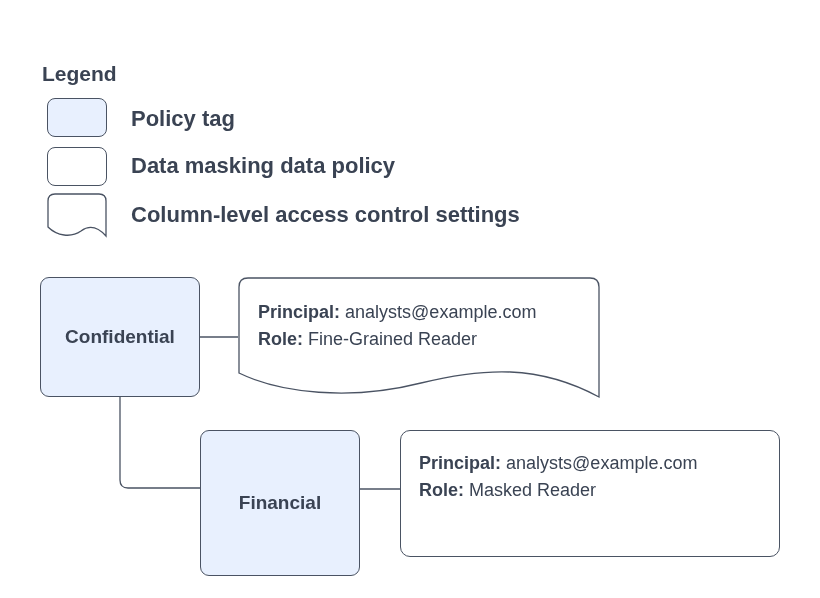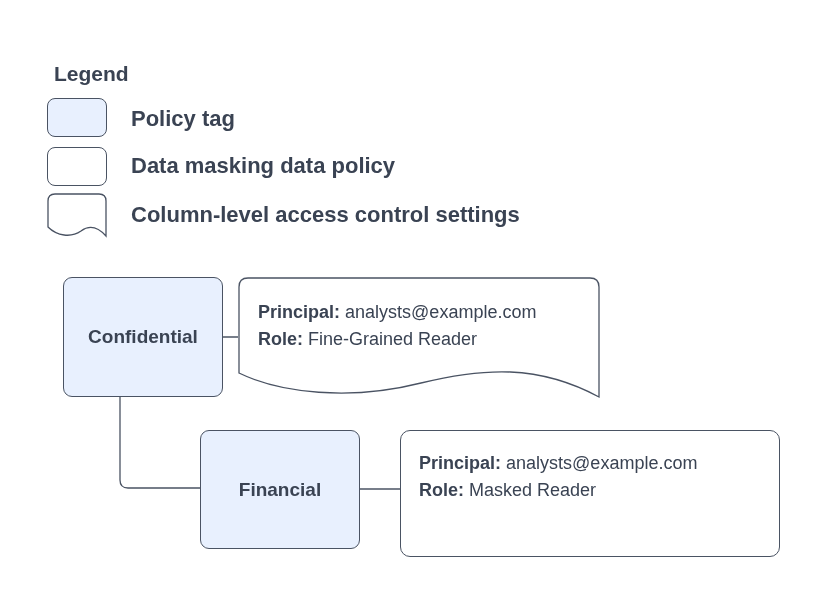--- a/index.html
+++ b/index.html
@@ -9,21 +9,21 @@
     --bg:#ffffff;
   }
   html,body{margin:0;padding:0;background:var(--bg);}
   .canvas{
     position:relative;width:820px;height:598px;background:var(--bg);
     font-family:"Liberation Sans",sans-serif;color:var(--text);overflow:hidden;
   }
   
   .legend-title{
     position:absolute;left:42px;top:62px;
-    font-size:21px;font-weight:bold;color:var(--text);margin-left:12px;
+    font-size:21px;font-weight:bold;color:var(--text);
   }
   .swatch{
     position:absolute;left:47px;width:60px;height:39px;box-sizing:border-box;
     border:1px solid var(--stroke);border-radius:8px;background:#fff;
   }
   .swatch.blue{background:var(--node-fill);}
   .swatch-svg{position:absolute;left:47px;display:block;}
   .legend-label{
     position:absolute;left:131px;
     font-size:22px;font-weight:bold;color:var(--text);white-space:nowrap;
@@ -67,38 +67,38 @@
     </svg>
     <div class="legend-label" style="top:202px;">Column-level access control settings</div>
   </div>
 
   <svg class="connectors" width="820" height="598" viewBox="0 0 820 598">
     <path d="M 200,337 L 238,337" fill="none" stroke="#4a5363" stroke-width="1.3"></path>
     <path d="M 120,397 L 120,480 Q 120,488 128,488 L 200,488" fill="none" stroke="#4a5363" stroke-width="1.3"></path>
     <path d="M 360,489 L 400,489" fill="none" stroke="#4a5363" stroke-width="1.3"></path>
   </svg>
 
-  <div class="node" style="left:40px;top:277px;width:160px;height:120px;margin-left:23px;">
+  <div class="node" style="left:40px;top:277px;width:160px;height:120px;">
     <span>Confidential</span>
   </div>
 
   <svg class="shape-svg" style="left:238px;top:277px;" width="363" height="124" viewBox="0 0 363 124">
     <path d="M 1,96 L 1,10 Q 1,1 10,1 L 352,1 Q 361,1 361,10 L 361,120
              C 300,87 245,91 183,106 C 112,124 42,116 1,96 Z" fill="#ffffff" stroke="#4a5363" stroke-width="1.3"></path>
   </svg>
   <div class="doc-text" style="left:247px;top:299px;">
     <div>
       <b>Principal:</b><span>analysts@example.com</span>
     </div>
     <div>
       <b>Role:</b><span>Fine-Grained Reader</span>
     </div>
   </div>
 
-  <div class="node" style="left:200px;top:430px;width:160px;height:119px;">
+  <div class="node" style="left:200px;top:430px;width:160px;height:146px;">
     <span>Financial</span>
   </div>
 
   <div class="policy-box" style="left:400px;top:430px;width:380px;height:127px;"></div>
   <div class="doc-text" style="left:408px;top:450px;">
     <div>
       <b>Principal:</b><span>analysts@example.com</span>
     </div>
     <div>
       <b>Role:</b><span>Masked Reader</span>

